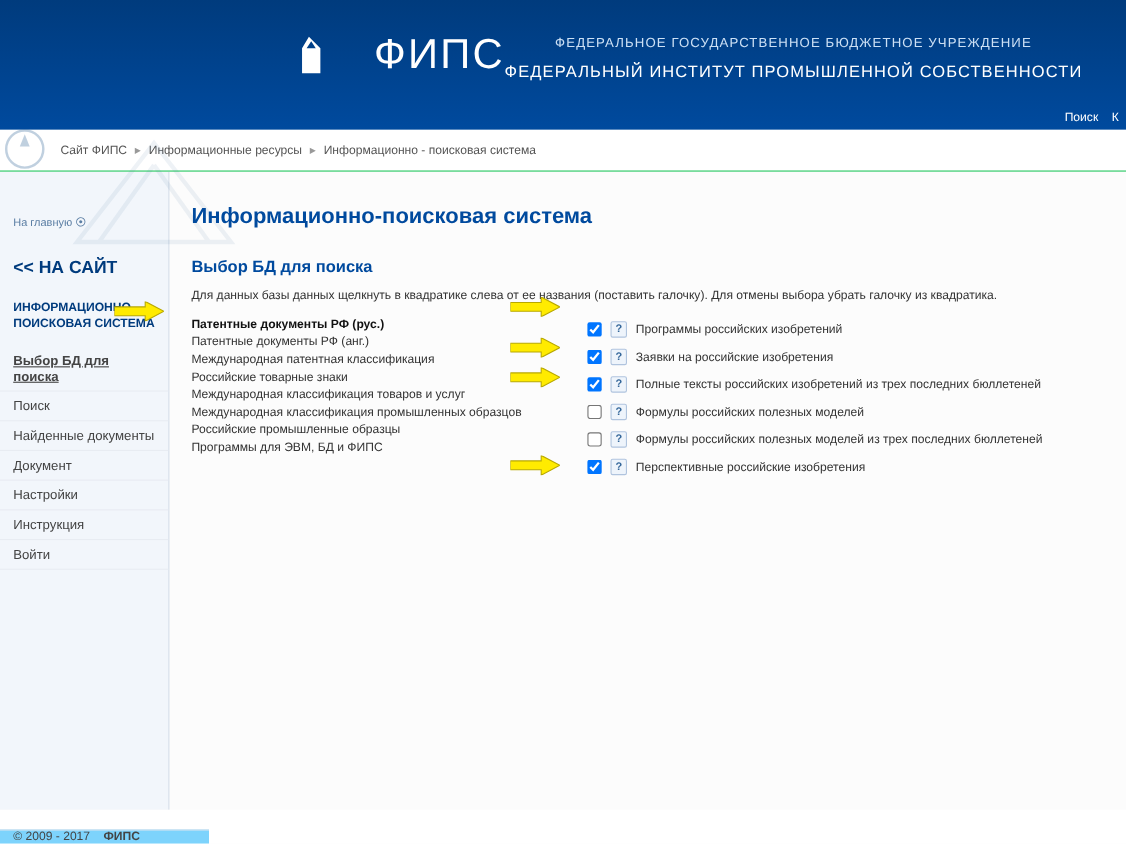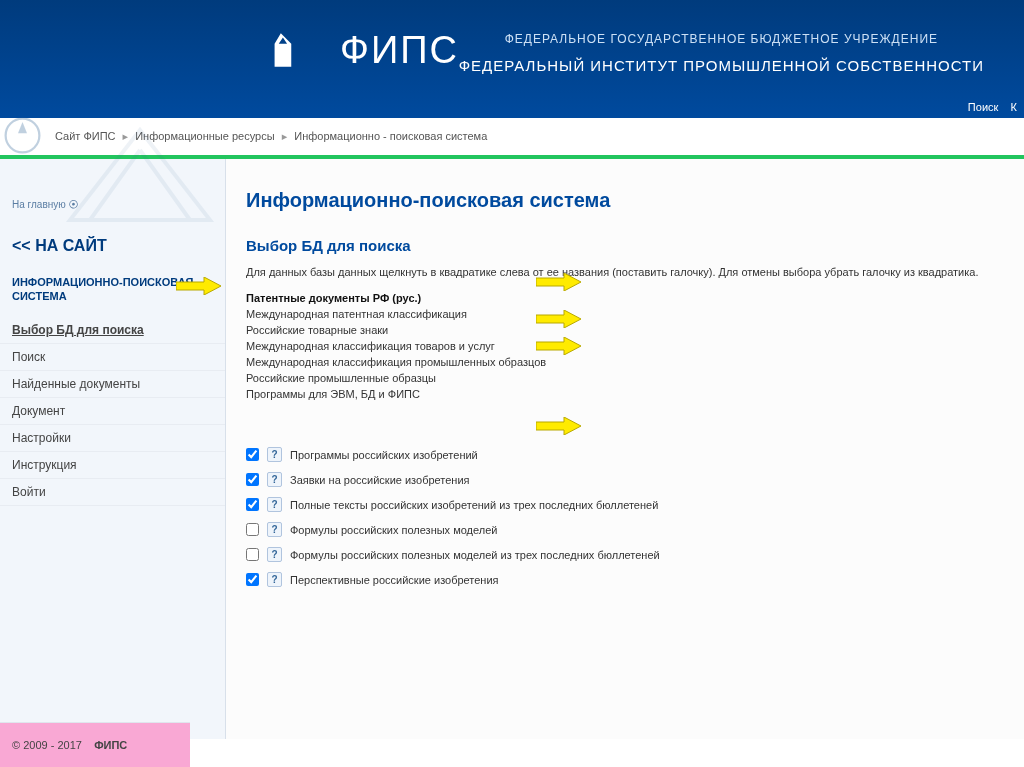--- a/index.html
+++ b/index.html
@@ -41,21 +41,21 @@
       position: absolute;
       bottom: 5px;
       right: 7px;
       font-size: 11px;
       color: #fff;
     }
     
     .breadcrumb-bar {
       background: #fff;
       padding: 12px 0 12px 55px;
-      border-bottom: 4px solid #22c55e;
+      border-bottom: 1px solid #22c55e;
       font-size: 11px;
       color: #555;
       position: relative;
     }
     .breadcrumb-bar span { cursor: pointer; }
     .bc-sep { color: #999; margin: 0 4px; }
     .emblem {
       position: absolute;
       left: 0;
       top: -5px;
@@ -73,21 +73,21 @@
       opacity: 0.08;
     }
     
     .main-area {
       display: flex;
       background: #fcfcfc;
       min-height: 580px;
     }
     
     .sidebar {
-      width: 226px;
+      width: 154px;
       background: #f2f6fb;
       border-right: 1px solid #d8e0ea;
       padding-top: 40px;
     }
     .sidebar-top {
       padding: 0 12px 15px 12px;
       font-size: 10px;
       color: #5a7da3;
     }
     .sidebar-back {
@@ -130,21 +130,20 @@
     }
     .intro-text {
       font-size: 11px;
       color: #333;
       margin-bottom: 12px;
     }
     
     .columns {
       display: flex;
       gap: 40px;
-      flex-direction: column;
     }
     .left-col { width: 320px; }
     .left-col .cat {
       font-size: 11px;
       color: #333;
       padding: 2px 0;
       cursor: pointer;
     }
     .left-col .cat.bold { font-weight: bold; color: #111; }
     
@@ -183,22 +182,22 @@
       height: 18px;
       pointer-events: none;
     }
     .arrow-annotation svg { width: 100%; height: 100%; }
     
     .footer {
       position: absolute;
       bottom: 0;
       left: 0;
       width: 190px;
-      background: #f9a8d4;
-      padding: 16px 12px;
+      background: #7dd3fc;
+      padding: 0 12px;
       font-size: 11px;
       color: #444;
       border-top: 1px solid #e0e6ee;
     }
   </style>
 </head>
 <body>
 
 <div class="header">
   <div class="header-content">
@@ -252,20 +251,21 @@
   </div>
 
   <div class="content">
     <div class="page-title">Информационно-поисковая система</div>
     <div class="section-title">Выбор БД для поиска</div>
     <div class="intro-text">Для данных базы данных щелкнуть в квадратике слева от ее названия (поставить галочку). Для отмены выбора убрать галочку из квадратика.</div>
 
     <div class="columns">
       <div class="left-col">
         <div class="cat bold">Патентные документы РФ (рус.)</div>
+        <div class="cat">Патентные документы РФ (анг.)</div>
         <div class="cat">Международная патентная классификация</div>
         <div class="cat">Российские товарные знаки</div>
         <div class="cat">Международная классификация товаров и услуг</div>
         <div class="cat">Международная классификация промышленных образцов</div>
         <div class="cat">Российские промышленные образцы</div>
         <div class="cat">Программы для ЭВМ, БД и ФИПС</div>
       </div>
 
       <div class="right-col">
         <div class="db-row">

